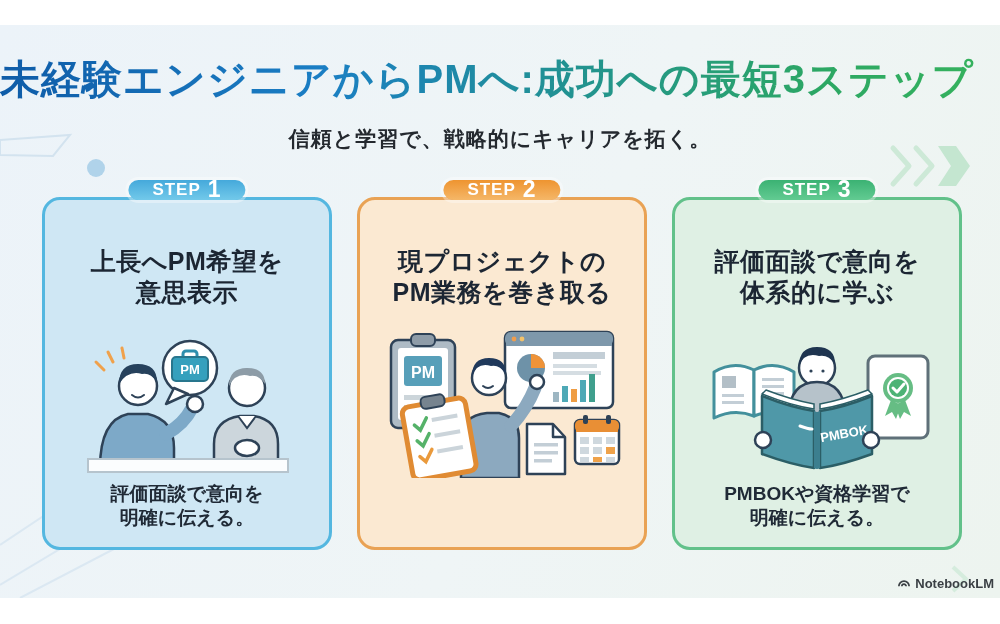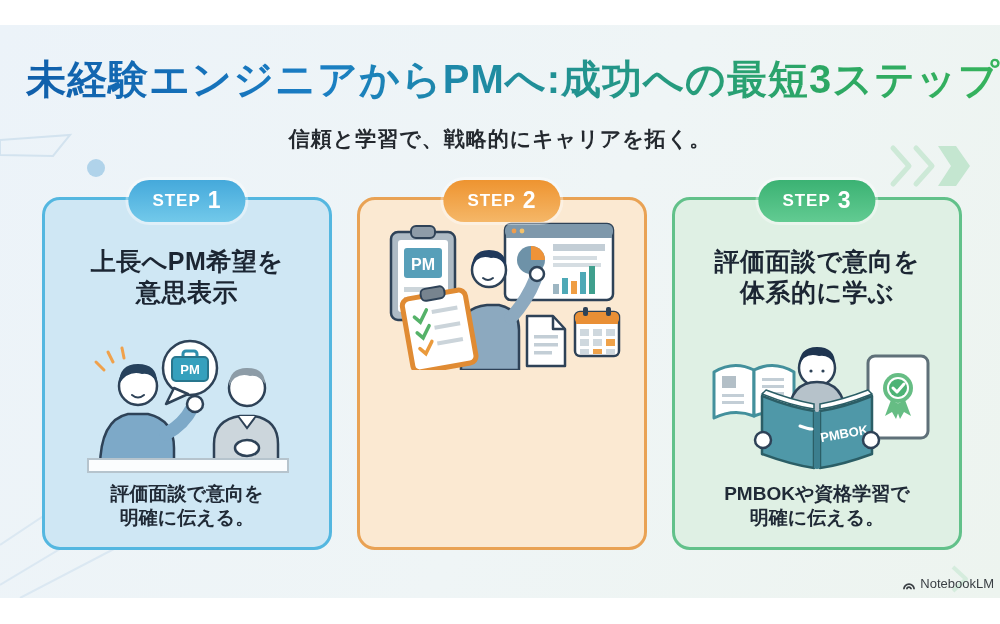--- a/index.html
+++ b/index.html
@@ -7,62 +7,62 @@
     width:1000px;height:624px;position:relative;background:#ffffff;overflow:hidden;
     font-family:"Liberation Sans","DejaVu Sans",sans-serif;
     -webkit-font-smoothing:antialiased;
   }
   .stage{
     position:absolute;left:0;top:25px;width:1000px;height:573px;
     background:linear-gradient(115deg,#ecf3f9 0%,#eff5f6 55%,#edf4ef 100%);
   }
   .decor{position:absolute;left:0;top:0;width:1000px;height:573px;pointer-events:none;}
   .title{
-    position:absolute;top:32px;left:0;width:1000px;text-align:right;
+    position:absolute;top:32px;left:0;width:1000px;text-align:left;
     font-size:40px;font-weight:800;letter-spacing:1px;line-height:1.1;
     color:#1a7ec4;
     background:linear-gradient(90deg,#0f5ca8 0%,#1a7ec4 32%,#22938f 58%,#2ca764 82%,#36b35c 100%);
     -webkit-background-clip:text;background-clip:text;
     -webkit-text-fill-color:transparent;
   }
   .subtitle{
     position:absolute;top:100px;left:0;width:1000px;text-align:center;
     font-size:21px;font-weight:700;color:#24292f;letter-spacing:1px;
   }
   .cards{position:absolute;left:42px;top:172px;display:flex;gap:25px;}
   .card{
     width:290px;height:353px;border-radius:18px;border:3px solid;box-sizing:border-box;
     position:relative;
   }
   .card-1{background:#cfe7f4;border-color:#54b7e0;}
   .card-2{background:#fbe9d2;border-color:#e9a254;}
   .card-3{background:#dff0e4;border-color:#62c18a;}
   .pill{
     position:absolute;top:-20px;left:50%;transform:translateX(-50%);
-    height:42px;padding:0 24px;border-radius:999px;color:#fff;
+    height:20px;padding:0 24px;border-radius:999px;color:#fff;
     display:flex;align-items:center;gap:7px;white-space:nowrap;
     font-weight:700;font-size:17px;letter-spacing:1px;
     box-shadow:0 0 0 3px rgba(255,255,255,0.35);
   }
   .pill-1{background:linear-gradient(180deg,#45a9db 0%,#72c9ea 100%);}
   .pill-2{background:linear-gradient(180deg,#ee9430 0%,#f5b768 100%);}
   .pill-3{background:linear-gradient(180deg,#3bb273 0%,#62cb92 100%);}
   .pill .num{font-size:23px;transform:translateY(-1px);}
   .card-title{
     margin-top:46px;text-align:center;font-size:25px;font-weight:800;
     color:#1c2633;line-height:1.24;white-space:pre-line;letter-spacing:0.5px;
   }
   .illus{display:block;margin:8px auto 0;}
   .card-caption{
     position:absolute;bottom:16px;left:0;width:100%;text-align:center;
     font-size:19px;font-weight:700;color:#202a36;line-height:1.3;white-space:pre-line;
   }
   .watermark{
-    position:absolute;right:6px;top:551px;display:flex;align-items:flex-end;gap:4px;
-    font-size:13px;font-weight:400;color:#3a3f44;
+    position:absolute;right:6px;top:551px;display:flex;align-items:flex-start;gap:4px;
+    font-size:13px;font-weight:700;color:#3a3f44;
   }
 </style>
 </head>
 <body>
 
 <div class="stage">
 
   <svg class="decor" viewBox="0 0 1000 573">
     <polygon points="0,115 70,110 53,131 0,130" fill="none" stroke="#d3e3ef" stroke-width="2"></polygon>
     <circle cx="96" cy="143" r="9" fill="#b0d3ea"></circle>
@@ -123,20 +123,22 @@
       </svg>
       <div class="card-caption">評価面談で意向を
 明確に伝える。</div>
     </div>
 
     <div class="card card-2">
       <div class="pill pill-2">
         <span>STEP</span>
         <span class="num">2</span>
       </div>
+      <div class="card-title">現プロジェクトの
+PM業務を巻き取る</div>
       <svg class="illus" width="250" height="162" viewBox="0 0 250 162">
         <g>
           <rect x="14" y="24" width="64" height="88" rx="7" fill="#aebbc5" stroke="#2e4257" stroke-width="2.5"></rect>
           <rect x="21" y="32" width="50" height="72" rx="3" fill="#fff"></rect>
           <rect x="34" y="18" width="24" height="12" rx="5" fill="#8e9ca8" stroke="#2e4257" stroke-width="2"></rect>
           <rect x="27" y="40" width="38" height="30" rx="3" fill="#579fb9"></rect>
           <text x="46" y="62" text-anchor="middle" font-size="16" font-weight="bold" fill="#ffffff">PM</text>
           <rect x="27" y="79" width="38" height="5" fill="#ccd5da"></rect>
           <rect x="27" y="89" width="30" height="5" fill="#ccd5da"></rect>
         </g>

